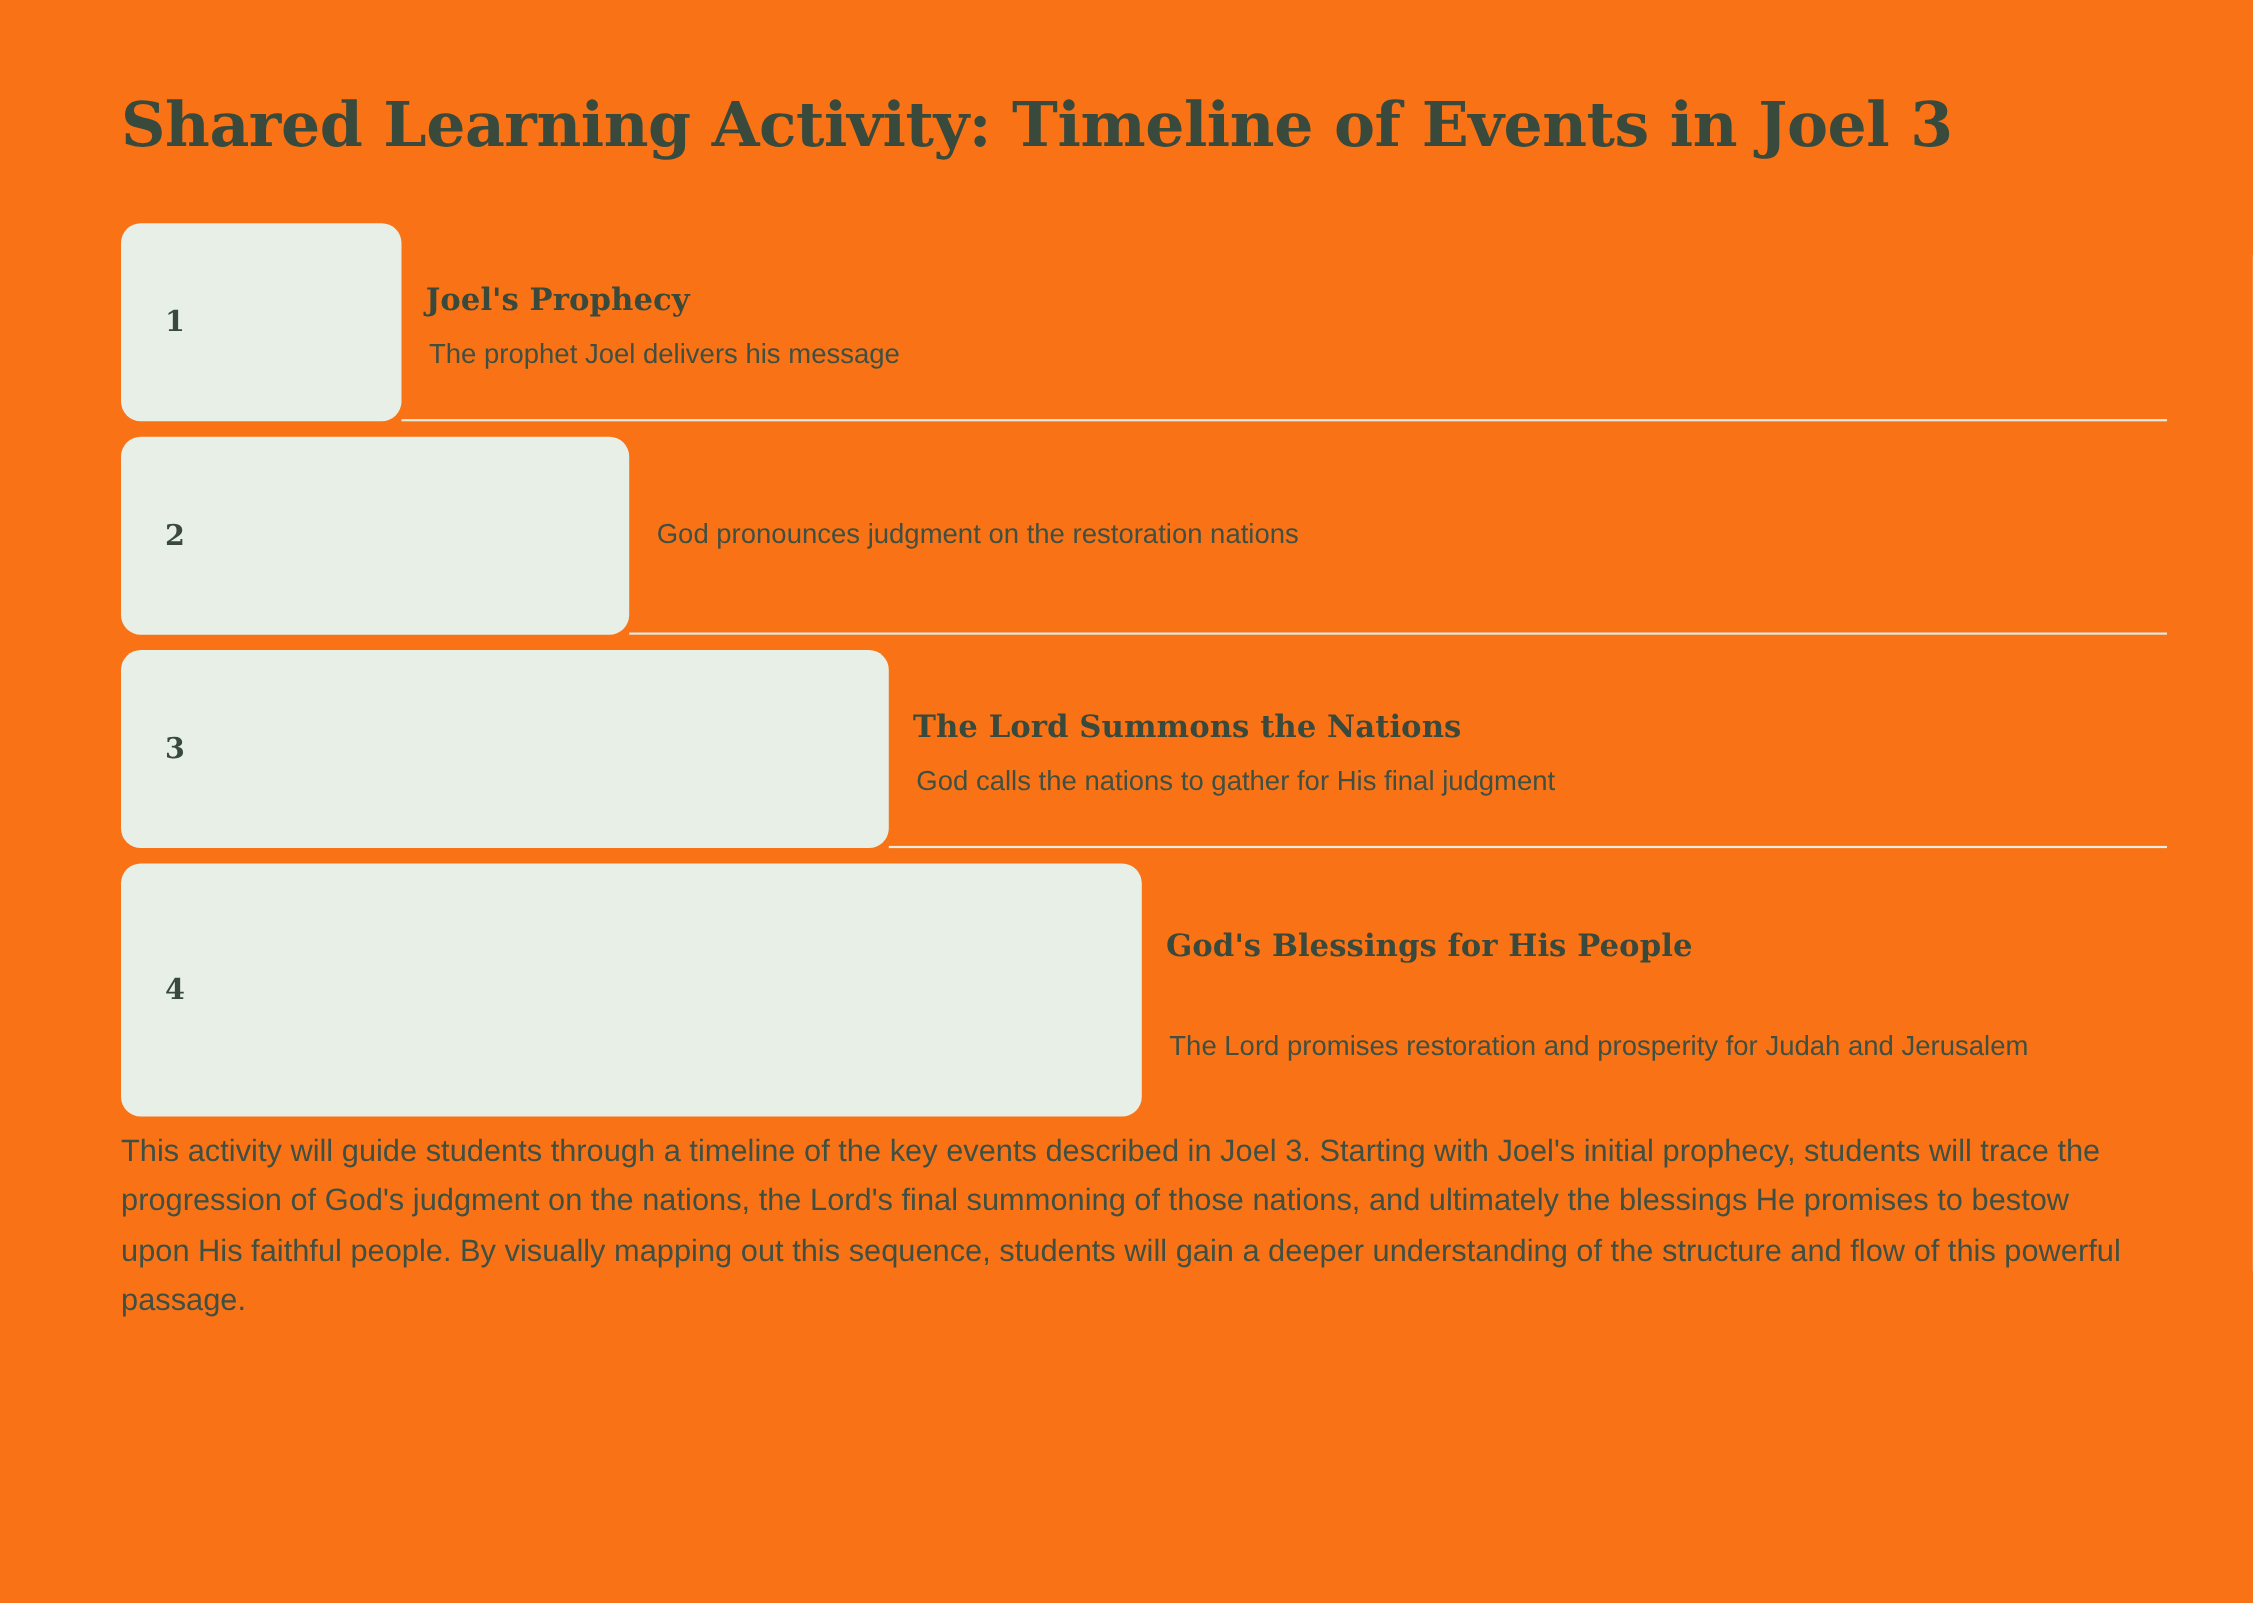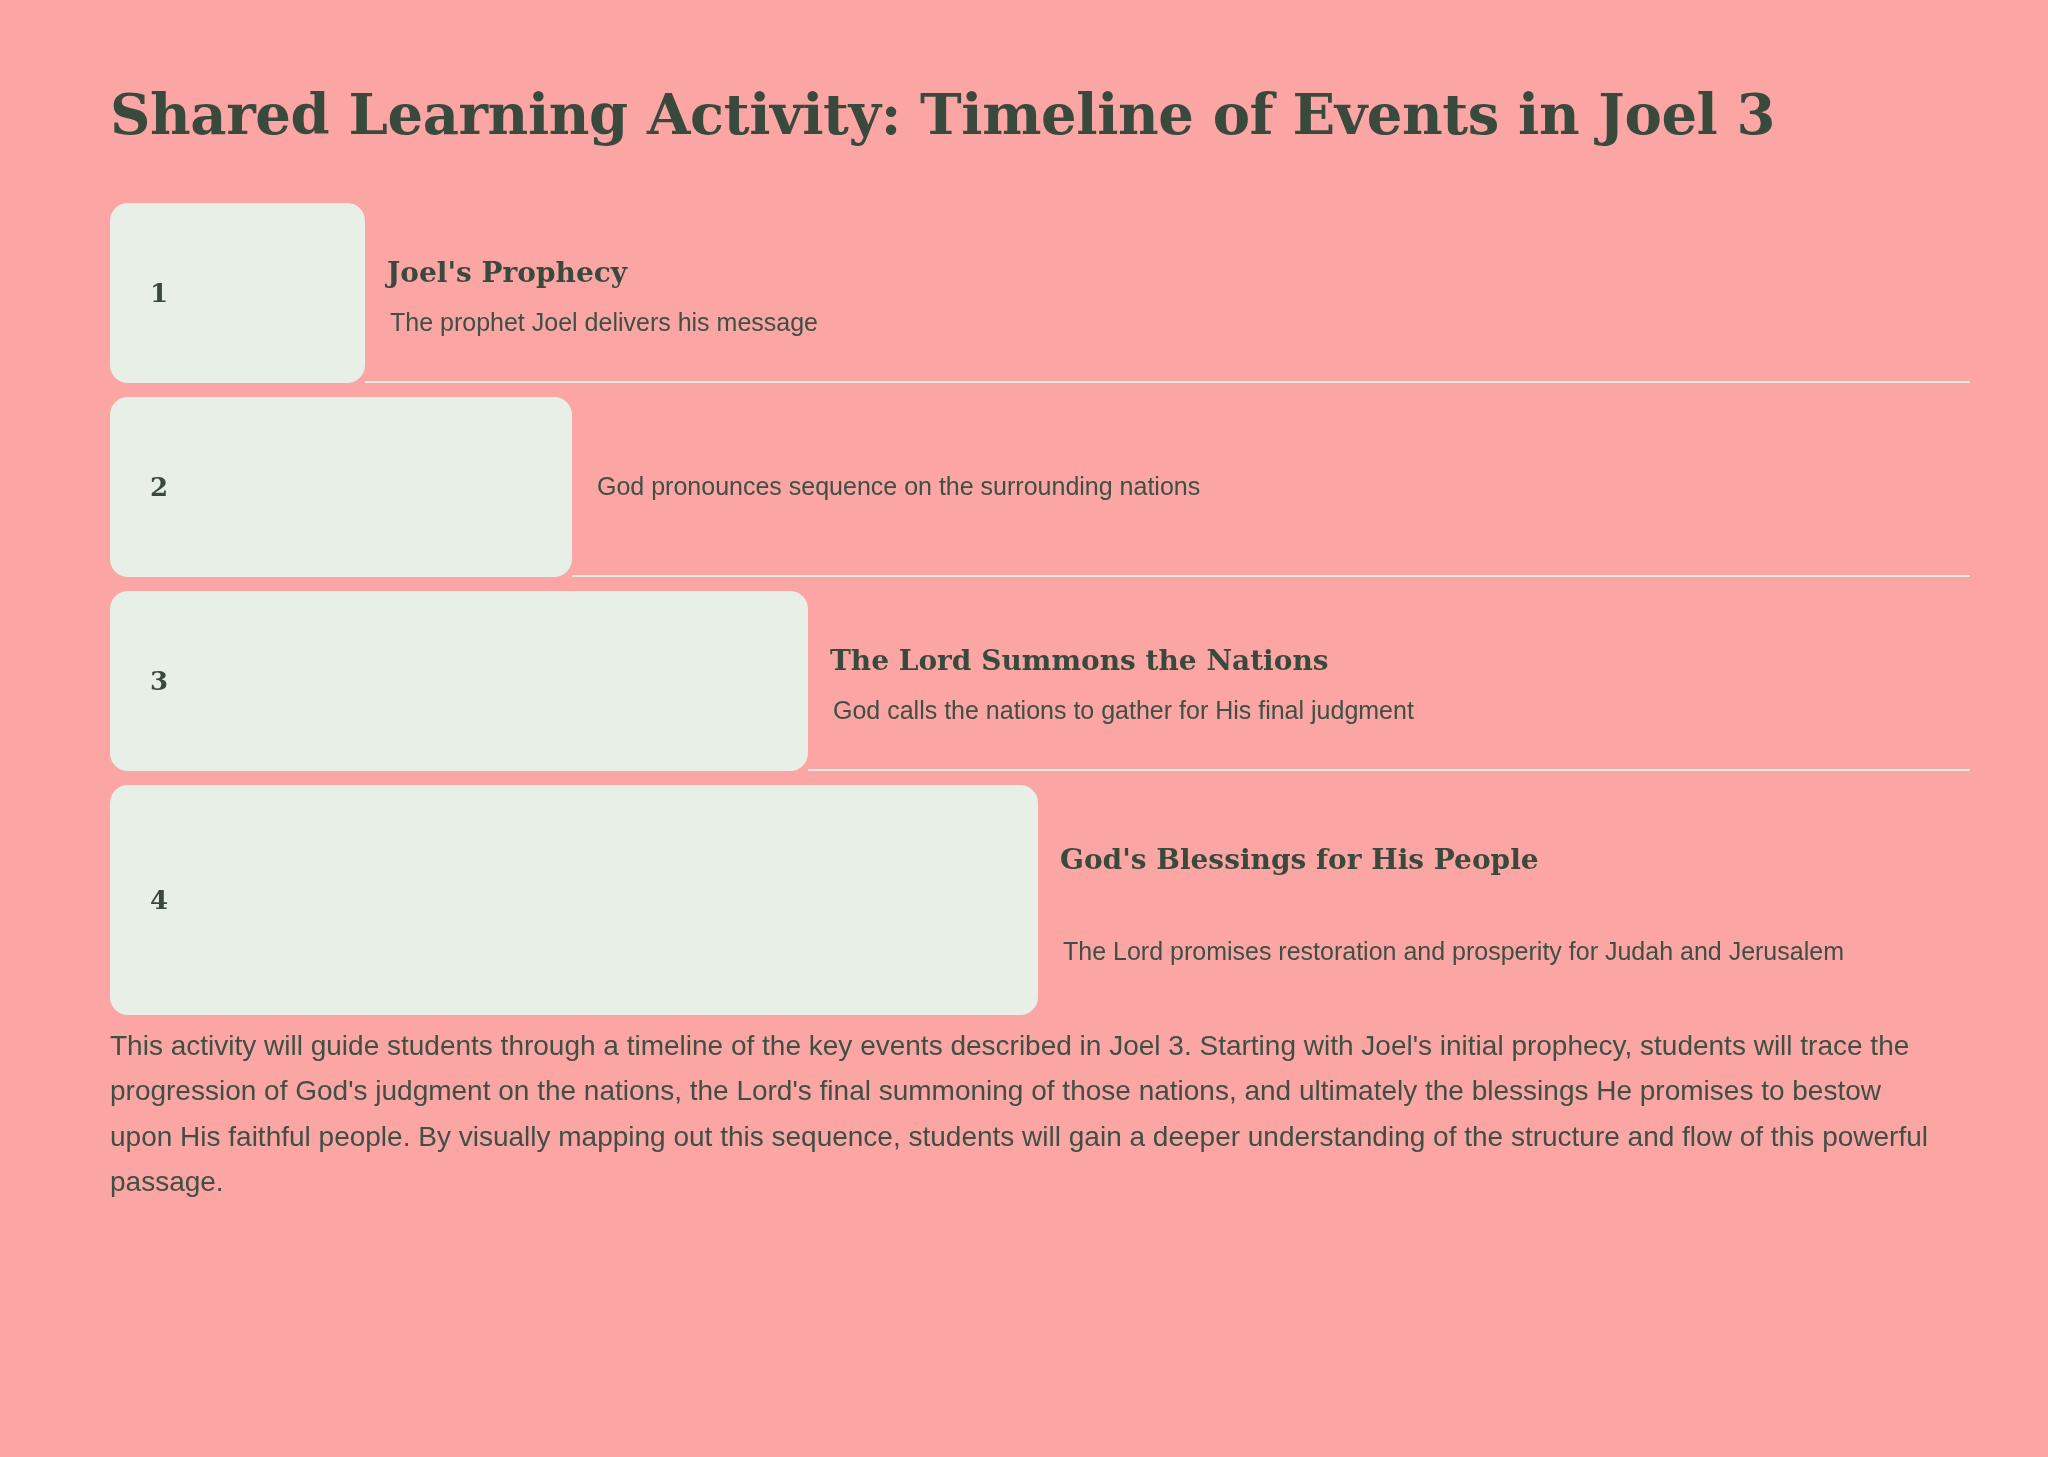--- a/index.html
+++ b/index.html
@@ -11,21 +11,21 @@
     height: 1457px;
     background: #f7fcf5;
     font-family: "Liberation Sans", sans-serif;
     overflow: hidden;
   }
 
   .page {
     position: relative;
     width: 2048px;
     height: 1457px;
-    background: #fca5a5;
+    background: #f97316;
     box-sizing: border-box;
     padding: 0 110px 0 110px;
   }
 
   
   .page-title {
     margin: 0;
     padding-top: 78px;
     font-family: "DejaVu Serif", "Liberation Serif", serif;
     font-weight: bold;
@@ -137,21 +137,21 @@
         <div class="row-title">Joel's Prophecy</div>
         <div class="row-desc">The prophet Joel delivers his message</div>
       </div>
     </div>
 
     <div class="timeline-row row-2">
       <div class="bar">
         <span class="bar-number">2</span>
       </div>
       <div class="row-body">
-        <div class="row-desc">God pronounces sequence on the surrounding nations</div>
+        <div class="row-desc">God pronounces judgment on the restoration nations</div>
       </div>
     </div>
 
     <div class="timeline-row row-3">
       <div class="bar">
         <span class="bar-number">3</span>
       </div>
       <div class="row-body">
         <div class="row-title">The Lord Summons the Nations</div>
         <div class="row-desc">God calls the nations to gather for His final judgment</div>

